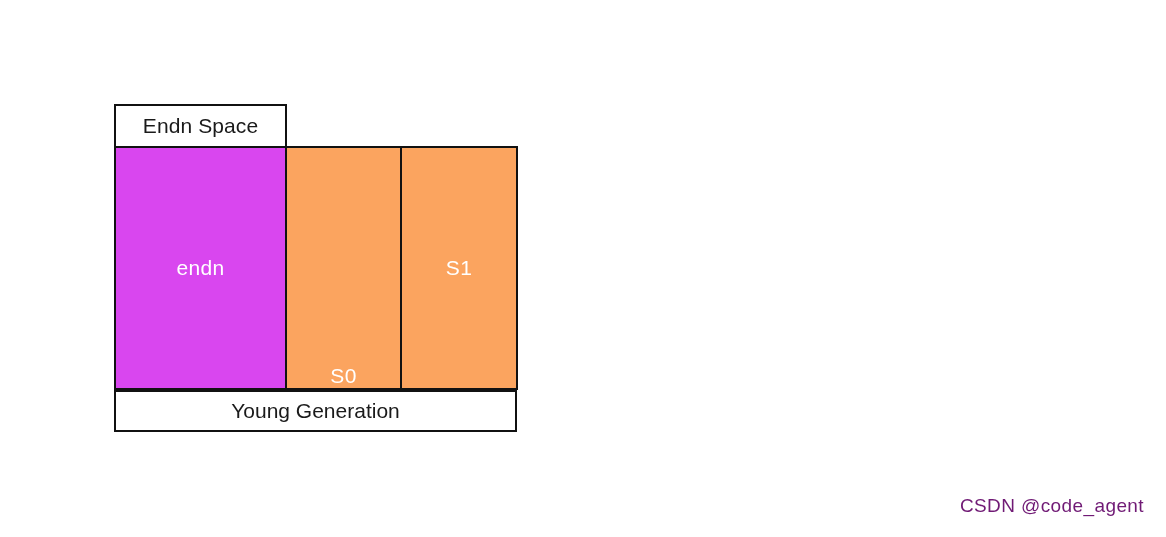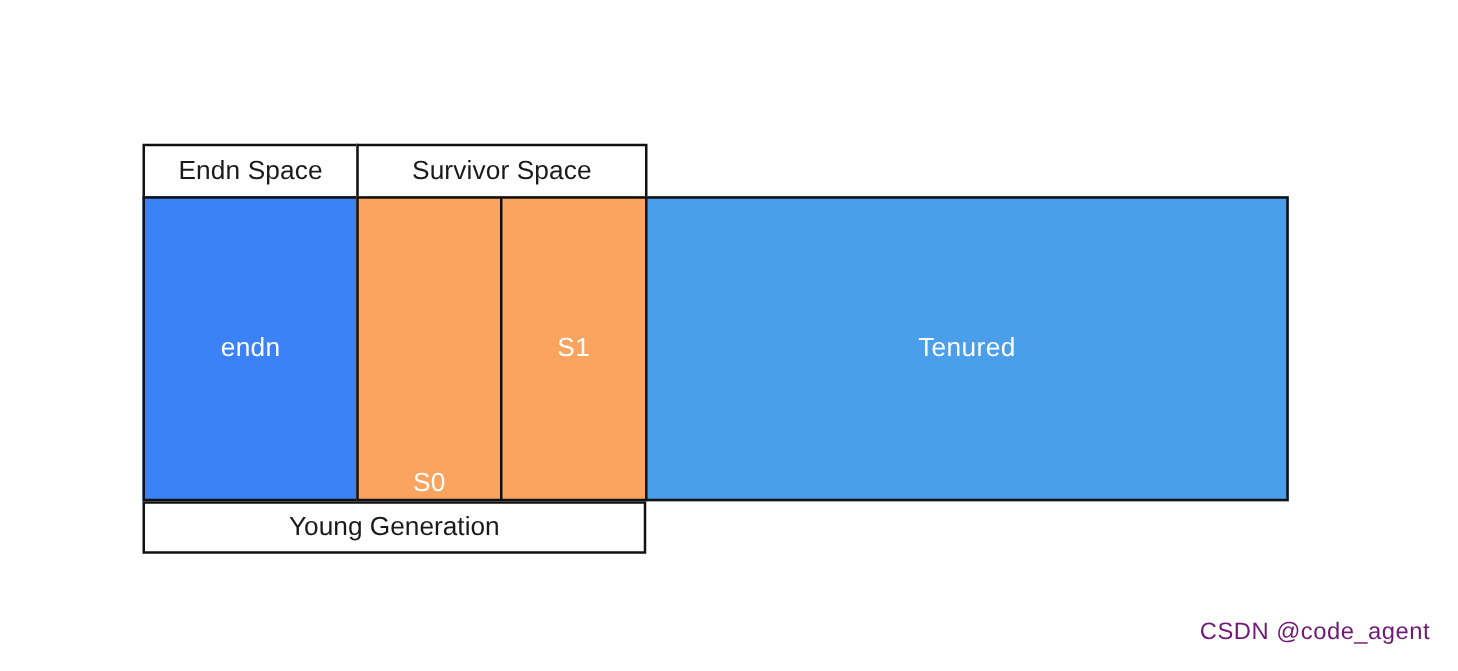--- a/index.html
+++ b/index.html
@@ -13,21 +13,21 @@
     position: relative;
     overflow: hidden;
     font-family: "Liberation Sans", sans-serif;
     -webkit-font-smoothing: antialiased;
   }
 
   
   #jvm-memory-diagram {
     position: absolute;
     left: 114px;
-    top: 115px;
+    top: 104px;
     width: 917px;
     height: 328px;
     padding-left: 24px;
   }
 
   
   .cell {
     position: absolute;
     box-sizing: border-box;
     border: 2px solid #111111;
@@ -50,21 +50,21 @@
   #survivor-space-header { left: 171px; width: 233px; }
 
   
   .region-block {
     top: 42px;
     height: 244px;
     color: #ffffff;
     font-size: 21px;
     letter-spacing: 0.3px;
   }
-  #eden-region     { left: 0px;   width: 173px; background: #3b82f6; }
+  #eden-region     { left: 0px;   width: 173px; background: #d946ef; }
   #s0-region       { left: 171px; width: 117px; background: #FBA45F; align-items: flex-end; }
   #s1-region       { left: 286px; width: 118px; background: #FBA45F; justify-content: center; }
   #tenured-region  { left: 402px; width: 515px; background: #4A9EEA; }
 
   
   .footer-cell {
     top: 286px;
     height: 42px;
     background: #ffffff;
     color: #1a1a1a;
@@ -86,39 +86,33 @@
 </style>
 </head>
 <body>
 
 <div id="jvm-memory-diagram">
 
   <div class="cell header-cell" id="eden-space-header">
     <span>Endn Space</span>
   </div>
 
-  <div class="cell header-cell" id="survivor-space-header">
-    <span>Survivor Space</span>
-  </div>
 
   <div class="cell region-block" id="eden-region">
     <span>endn</span>
   </div>
 
   <div class="cell region-block" id="s0-region">
     <span>S0</span>
   </div>
 
   <div class="cell region-block" id="s1-region">
     <span>S1</span>
   </div>
 
-  <div class="cell region-block" id="tenured-region">
-    <span>Tenured</span>
-  </div>
 
   <div class="cell footer-cell" id="young-generation-footer">
     <span>Young Generation</span>
   </div>
 
 
 </div>
 
 <div id="watermark">CSDN @code_agent</div>
 

